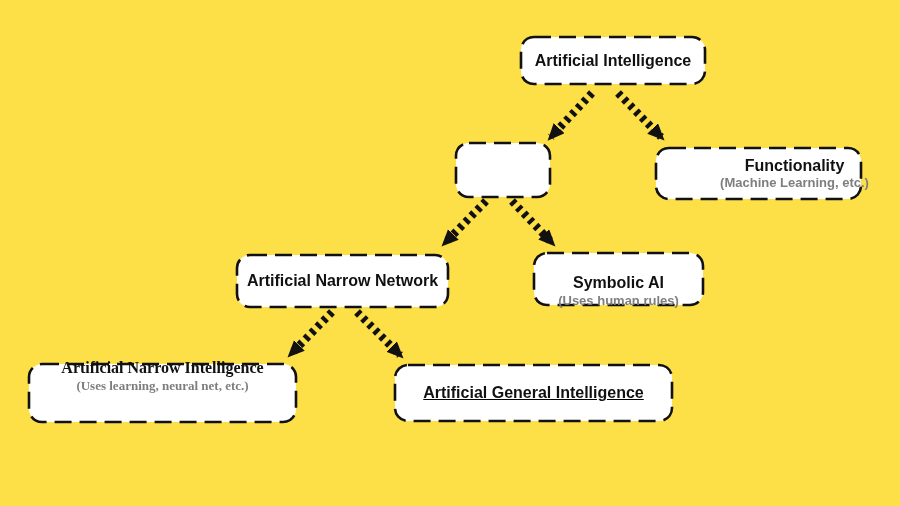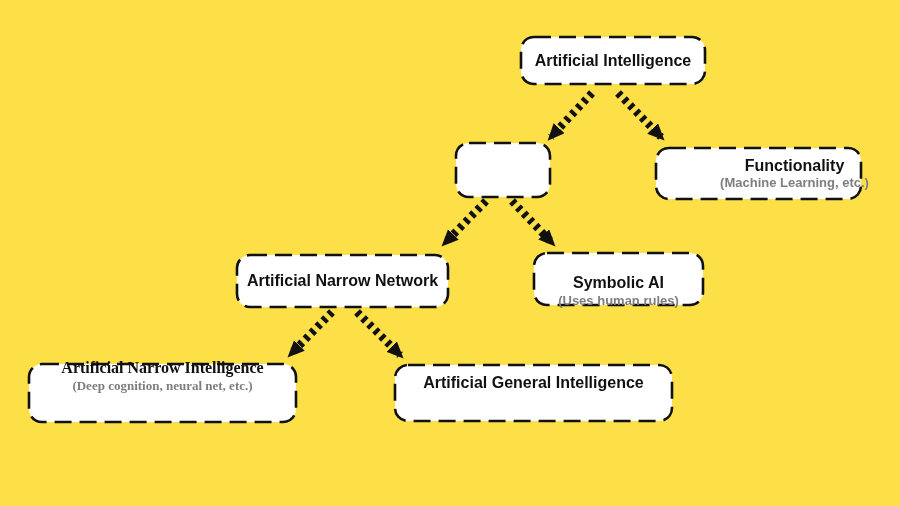--- a/index.html
+++ b/index.html
@@ -42,21 +42,21 @@
     color: #7e7e7e;
     white-space: nowrap;
   }
   
   .n-ai           { left: 521px; top: 37px;  width: 184px; height: 47px; }
   .n-capability   { left: 456px; top: 143px; width: 94px;  height: 54px; }
   .n-functionality{ left: 692px; top: 148px; width: 205px; height: 51px; }
   .n-ann          { left: 237px; top: 255px; width: 211px; height: 52px; }
   .n-symbolic     { left: 534px; top: 253px; width: 169px; height: 52px; margin-top: 12px; }
   .n-ani          { left: 29px;  top: 347px; width: 267px; height: 58px; font-family: Liberation Serif, serif; }
-  .n-agi          { left: 395px; top: 355px; width: 277px; height: 56px; }
+  .n-agi          { left: 395px; top: 365px; width: 277px; height: 56px; text-decoration: underline; }
 
   .edge { stroke: #111111; stroke-width: 8; stroke-dasharray: 4 4.5; fill: none; }
   .nodebox { fill: #ffffff; stroke: #111111; stroke-width: 2.6; stroke-dasharray: 17 8; }
 </style>
 </head>
 <body>
 
 <div class="canvas">
 
   <svg class="layer" width="900" height="506" viewBox="0 0 900 506">
@@ -108,20 +108,20 @@
     <span class="label">Artificial Narrow Network</span>
   </div>
 
   <div class="node n-symbolic">
     <span class="label">Symbolic AI</span>
     <span class="sublabel">(Uses human rules)</span>
   </div>
 
   <div class="node n-ani">
     <span class="label">Artificial Narrow Intelligence</span>
-    <span class="sublabel">(Deep cognition, neural net, etc.)</span>
+    <span class="sublabel">(Uses learning, neural net, etc.)</span>
   </div>
 
   <div class="node n-agi">
     <span class="label">Artificial General Intelligence</span>
   </div>
 
 </div>
 
 </body></html>

